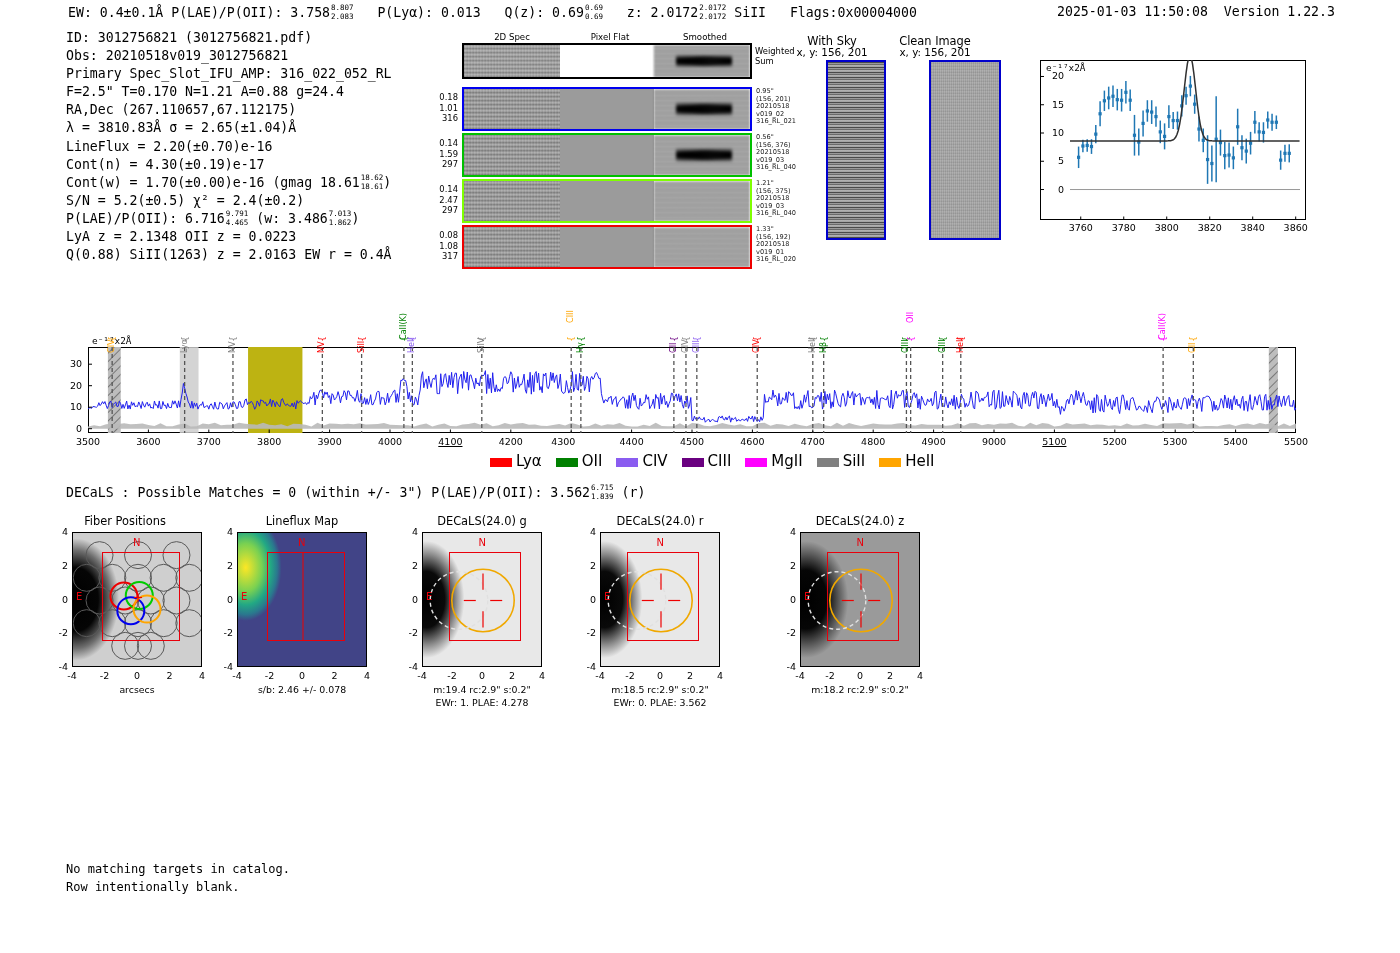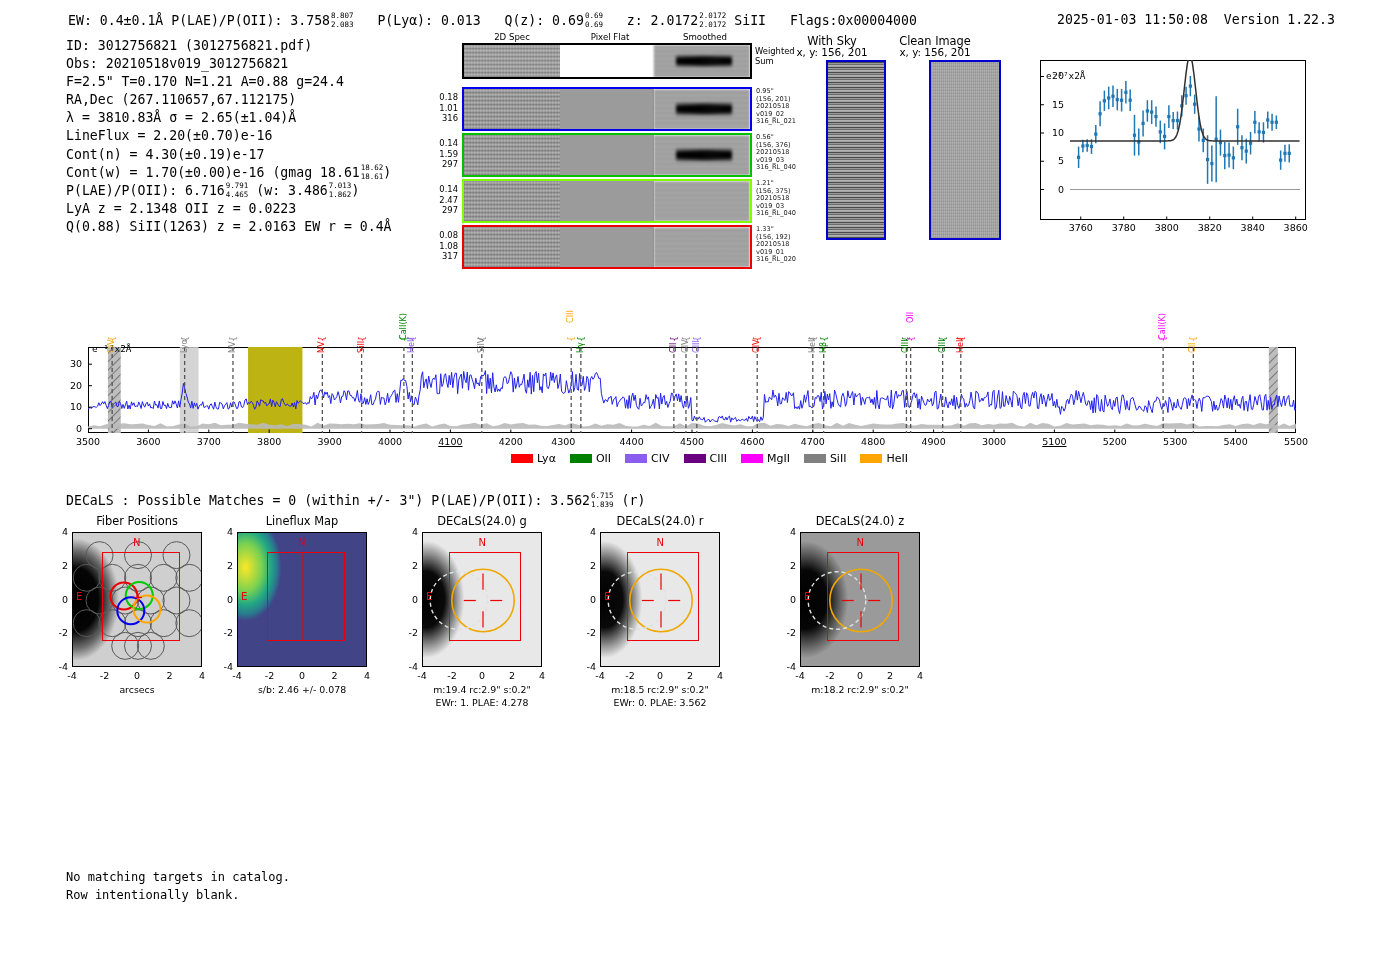--- a/index.html
+++ b/index.html
@@ -1,20 +1,20 @@
 <!DOCTYPE html>
 <html><head>
 <meta charset="utf-8">
 <style>
   html,body{margin:0;padding:0;background:#ffffff;}
   body{width:1400px;height:953px;position:relative;
        font-family:"DejaVu Sans Mono","Liberation Mono",monospace;
        color:#000;-webkit-font-smoothing:none;}
   .abs{position:absolute;}
-  .mono{font-family:"DejaVu Sans Mono","Liberation Mono",monospace;margin-top:8px;}
+  .mono{font-family:"DejaVu Sans Mono","Liberation Mono",monospace;}
   .sans{font-family:"DejaVu Sans","Liberation Sans",sans-serif;}
   .nw{white-space:nowrap;}
   .stack{display:inline-block;vertical-align:middle;font-size:7.5px;
          line-height:8.5px;text-align:left;margin-left:1px;}
   .stack span{display:block;}
 
   
   #hdr-line{left:68px;top:4px;font-size:13.2px;letter-spacing:0px;}
   #hdr-ver{left:1057px;top:4px;font-size:13.2px;}
 
@@ -51,21 +51,21 @@
   .tick{position:absolute;font-size:9.5px;}
 
   
   .lineLbl{position:absolute;font-size:8.1px;writing-mode:vertical-rl;
            transform:rotate(180deg);transform-origin:center;white-space:nowrap;
            letter-spacing:0px;line-height:8px;}
   .brace{position:absolute;font-size:9px;writing-mode:vertical-rl;
          transform:rotate(180deg);}
 
   
-  #legend{position:absolute;left:511px;top:452px;font-size:11px;}
+  #legend{position:absolute;left:490px;top:452px;font-size:15px;}
   #legend .item{display:inline-block;margin-right:14px;}
   #legend .sw{display:inline-block;width:22px;height:9px;vertical-align:-1px;margin-right:4px;}
   .cutTitle{position:absolute;font-size:11.4px;text-align:center;width:150px;}
   .cutCap{position:absolute;font-size:9.4px;text-align:center;width:170px;}
   .redbox{position:absolute;border:1.2px solid #e8000b;box-sizing:border-box;}
   .NL{position:absolute;color:#e8000b;font-size:10px;font-family:"DejaVu Sans","Liberation Sans",sans-serif;}
   .EL{position:absolute;color:#e8000b;font-size:10px;font-family:"DejaVu Sans","Liberation Sans",sans-serif;}
 
   #bottomnote{left:66px;top:860px;font-size:12px;line-height:18.1px;}
 </style>
@@ -80,26 +80,28 @@
   <span>SiII</span>
   &nbsp; <span>Flags:0x00004000</span>
 </div>
 <div class="abs mono nw" id="hdr-ver">
   <span>2025-01-03 11:50:08</span>&nbsp;&nbsp;<span>Version 1.22.3</span>
 </div>
 
 <div class="abs mono" id="info">
   <div class="nw">ID: 3012756821 (3012756821.pdf)</div>
   <div class="nw">Obs: 20210518v019_3012756821</div>
+  <div class="nw">Primary Spec_Slot_IFU_AMP: 316_022_052_RL</div>
   <div class="nw">F=2.5"  T=0.170  N=1.21  A=0.88  g=24.4</div>
   <div class="nw">RA,Dec (267.110657,67.112175)</div>
   <div class="nw">λ = 3810.83Å  σ = 2.65(±1.04)Å</div>
   <div class="nw">LineFlux = 2.20(±0.70)e-16</div>
   <div class="nw">Cont(n) = 4.30(±0.19)e-17</div>
   <div class="nw"><span>Cont(w) = 1.70(±0.00)e-16 (gmag 18.61</span><span class="stack"><span>18.62</span><span>18.61</span></span><span>)</span></div>
+  <div class="nw">S/N = 5.2(±0.5)   χ² = 2.4(±0.2)</div>
   <div class="nw"><span>P(LAE)/P(OII): 6.716</span><span class="stack"><span>9.791</span><span>4.465</span></span> <span>(w: 3.486</span><span class="stack"><span>7.013</span><span>1.862</span></span><span>)</span></div>
   <div class="nw">LyA z = 2.1348  OII z = 0.0223</div>
   <div class="nw">Q(0.88) SiII(1263) z = 2.0163  EW r = 0.4Å</div>
 </div>
 
 <div class="abs sans" id="specpanel">
   <div class="colhdr" style="left:42px;top:0px;width:80px;text-align:center;">2D Spec</div>
   <div class="colhdr" style="left:140px;top:0px;width:80px;text-align:center;">Pixel Flat</div>
   <div class="colhdr" style="left:235px;top:0px;width:80px;text-align:center;">Smoothed</div>
 
@@ -407,21 +409,21 @@
     <div class="tick sans" style="left:370px;top:436px;width:40px;text-align:center;">4000</div>
     <div class="tick sans" style="left:430.4px;top:436px;width:40px;text-align:center;text-decoration:underline;">4100</div>
     <div class="tick sans" style="left:490.79999999999995px;top:436px;width:40px;text-align:center;">4200</div>
     <div class="tick sans" style="left:551.2px;top:436px;width:40px;">4300</div>
     <div class="tick sans" style="left:611.6px;top:436px;width:40px;text-align:center;">4400</div>
     <div class="tick sans" style="left:672px;top:436px;width:40px;text-align:center;">4500</div>
     <div class="tick sans" style="left:732.4000000000001px;top:436px;width:40px;text-align:center;">4600</div>
     <div class="tick sans" style="left:792.8px;top:436px;width:40px;text-align:center;">4700</div>
     <div class="tick sans" style="left:853.2px;top:436px;width:40px;text-align:center;">4800</div>
     <div class="tick sans" style="left:913.5999999999999px;top:436px;width:40px;text-align:center;">4900</div>
-    <div class="tick sans" style="left:974px;top:436px;width:40px;text-align:center;">3000</div>
+    <div class="tick sans" style="left:974px;top:436px;width:40px;text-align:center;">9000</div>
     <div class="tick sans" style="left:1034.4px;top:436px;width:40px;text-align:center;text-decoration:underline;">5100</div>
     <div class="tick sans" style="left:1094.8px;top:436px;width:40px;text-align:center;">5200</div>
     <div class="tick sans" style="left:1155.2px;top:436px;width:40px;text-align:center;">5300</div>
     <div class="tick sans" style="left:1215.6px;top:436px;width:40px;text-align:center;">5400</div>
     <div class="tick sans" style="left:1276px;top:436px;width:40px;text-align:center;">5500</div>
     <div class="tick sans" style="left:60px;top:422.7px;width:22px;text-align:right;">0</div>
     <div class="tick sans" style="left:60px;top:401.2px;width:22px;text-align:right;">10</div>
     <div class="tick sans" style="left:60px;top:379.7px;width:22px;text-align:right;">20</div>
     <div class="tick sans" style="left:60px;top:358.2px;width:22px;text-align:right;">30</div>
   </div>
@@ -472,21 +474,21 @@
     <div class="brace sans" style="left:1188.32px;top:336px;color:#ffa500;font-size:9px;">{</div>
   </div>
 
 <div id="legend" class="sans"><div class="item"><div class="sw" style="background:#ff0000;"></div><span>Lyα</span></div><div class="item"><div class="sw" style="background:#008000;"></div><span>OII</span></div><div class="item"><div class="sw" style="background:#8a5cf0;"></div><span>CIV</span></div><div class="item"><div class="sw" style="background:#6a0080;"></div><span>CIII</span></div><div class="item"><div class="sw" style="background:#ff00ff;"></div><span>MgII</span></div><div class="item"><div class="sw" style="background:#808080;"></div><span>SiII</span></div><div class="item"><div class="sw" style="background:#ffa500;"></div><span>HeII</span></div></div>
 
 <div class="abs mono nw" style="left:66px;top:484px;font-size:13.2px;">
   <span>DECaLS : Possible Matches = 0 (within +/- 3")  P(LAE)/P(OII): 3.562</span><span class="stack"><span>6.715</span><span>1.839</span></span> <span>(r)</span>
 </div>
 
 <div id="cutrow">
-    <div class="cutTitle sans" style="left:62px;top:514px;width:150px;">Fiber Positions</div>
+    <div class="cutTitle sans" style="left:50px;top:514px;width:150px;">Fiber Positions</div>
     <div class="abs" style="left:72px;top:532px;width:130px;height:135px;border:1px solid #000;box-sizing:border-box;overflow:hidden;">
       <div class="abs" style="left:0;top:0;width:100%;height:100%;background:radial-gradient(ellipse 34% 46% at 2% 50%,#000 0%,#050505 52%,#6e6e6e 80%,#cfcfcf 100%),#d9d9d9;"></div>
       <svg width="130" height="135" style="position:absolute;left:0;top:0;">
         <circle cx="65" cy="22.14" r="13.5" fill="none" stroke="#5a5a5a" stroke-width="1"></circle>
         <circle cx="39.35" cy="44.82" r="13.5" fill="none" stroke="#5a5a5a" stroke-width="1"></circle>
         <circle cx="65" cy="44.82" r="13.5" fill="none" stroke="#5a5a5a" stroke-width="1"></circle>
         <circle cx="90.65" cy="44.82" r="13.5" fill="none" stroke="#5a5a5a" stroke-width="1"></circle>
         <circle cx="26.525000000000006" cy="67.5" r="13.5" fill="none" stroke="#5a5a5a" stroke-width="1"></circle>
         <circle cx="52.175" cy="67.5" r="13.5" fill="none" stroke="#5a5a5a" stroke-width="1"></circle>
         <circle cx="77.825" cy="67.5" r="13.5" fill="none" stroke="#5a5a5a" stroke-width="1"></circle>

